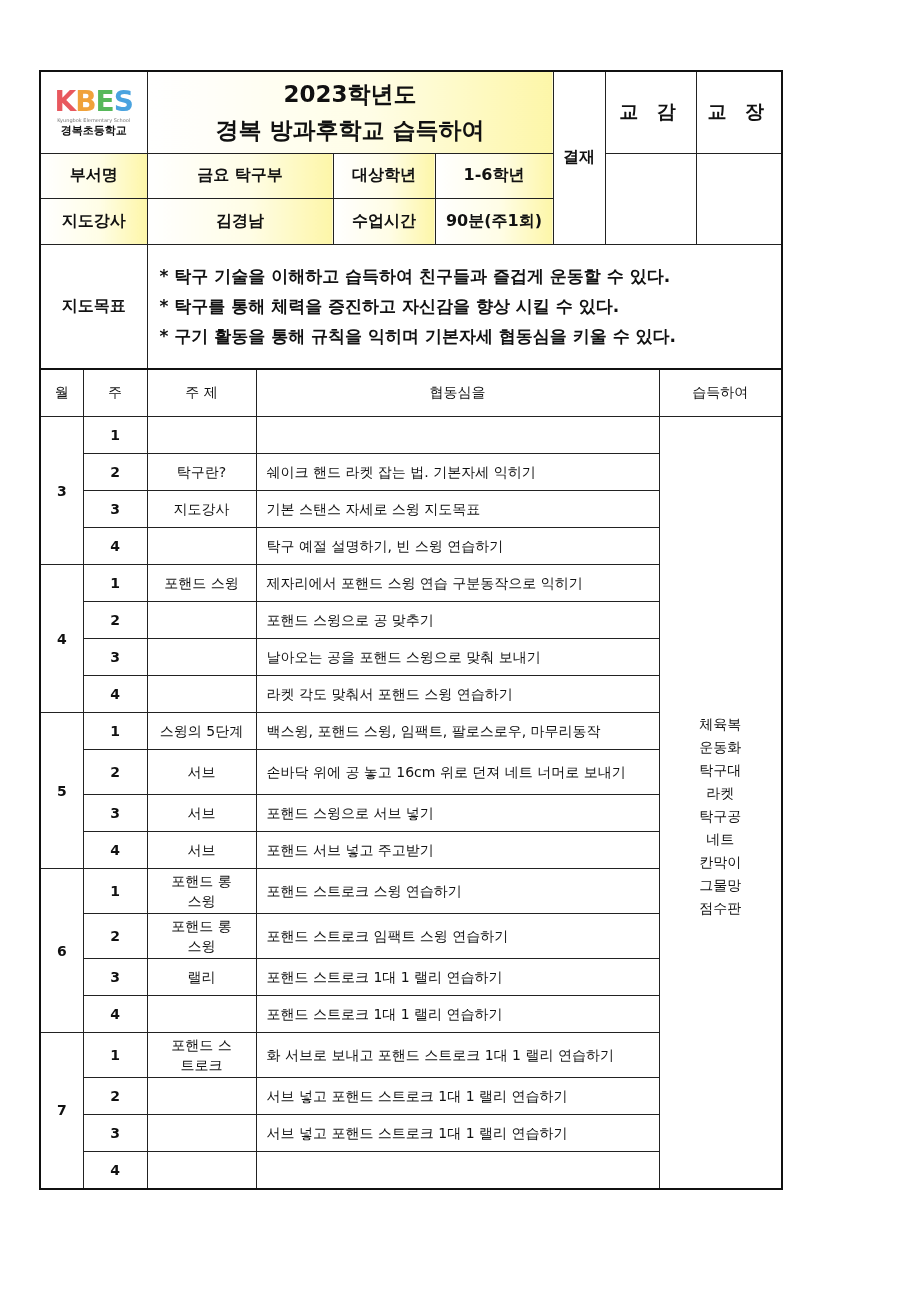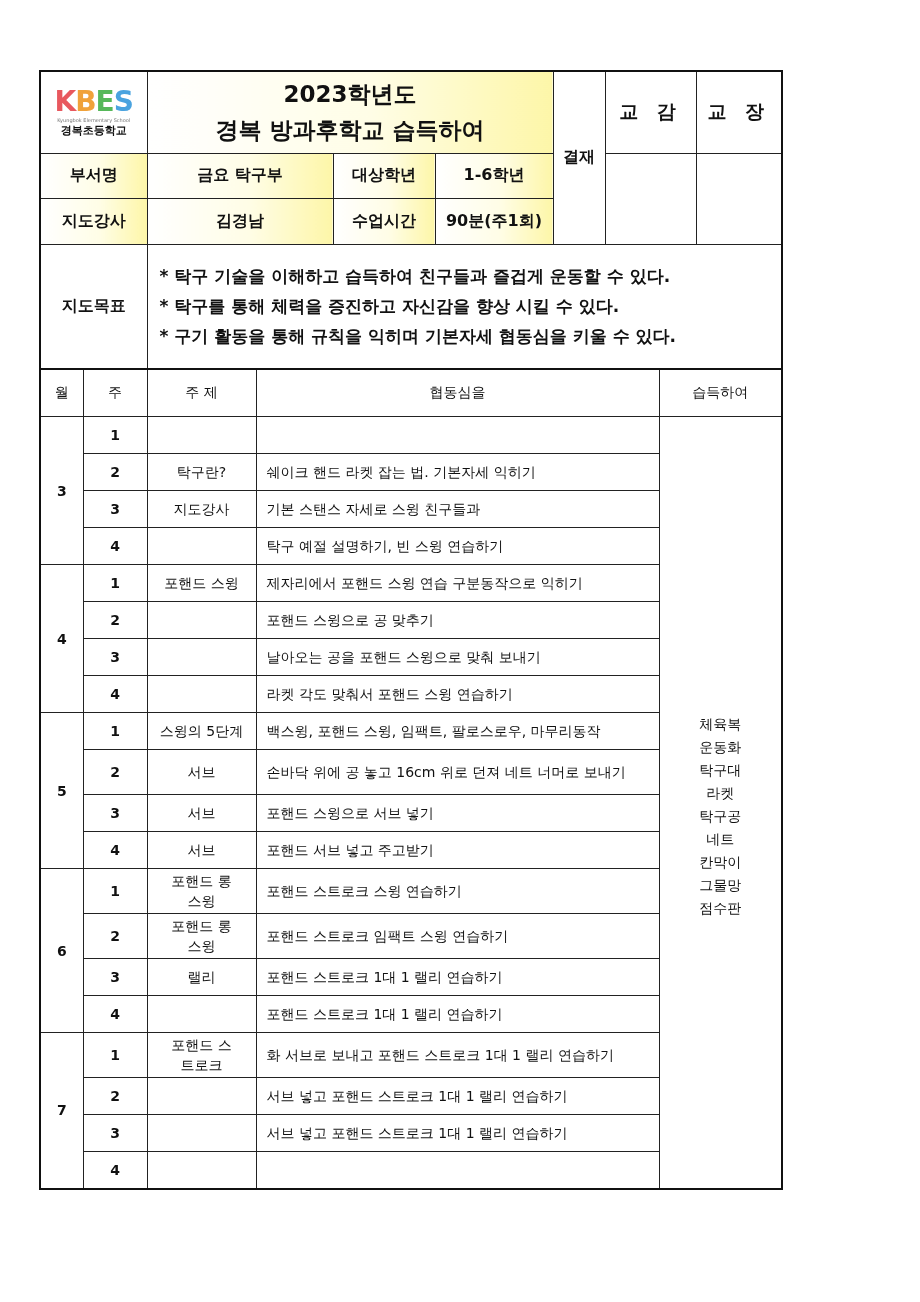--- a/index.html
+++ b/index.html
@@ -118,21 +118,21 @@
       </td>
     </tr>
     <tr style="height:37px">
       <td class="num">2</td>
       <td class="topic">탁구란?</td>
       <td class="content">쉐이크 핸드 라켓 잡는 법. 기본자세 익히기</td>
     </tr>
     <tr style="height:37px">
       <td class="num">3</td>
       <td class="topic">지도강사</td>
-      <td class="content">기본 스탠스 자세로 스윙 친구들과</td>
+      <td class="content">기본 스탠스 자세로 스윙 지도목표</td>
     </tr>
     <tr style="height:37px">
       <td class="num">4</td>
       <td class="topic"></td>
       <td class="content">탁구 예절 설명하기, 빈 스윙 연습하기</td>
     </tr>
 
     <tr style="height:37px">
       <td rowspan="4" class="month">4</td>
       <td class="num">1</td>

